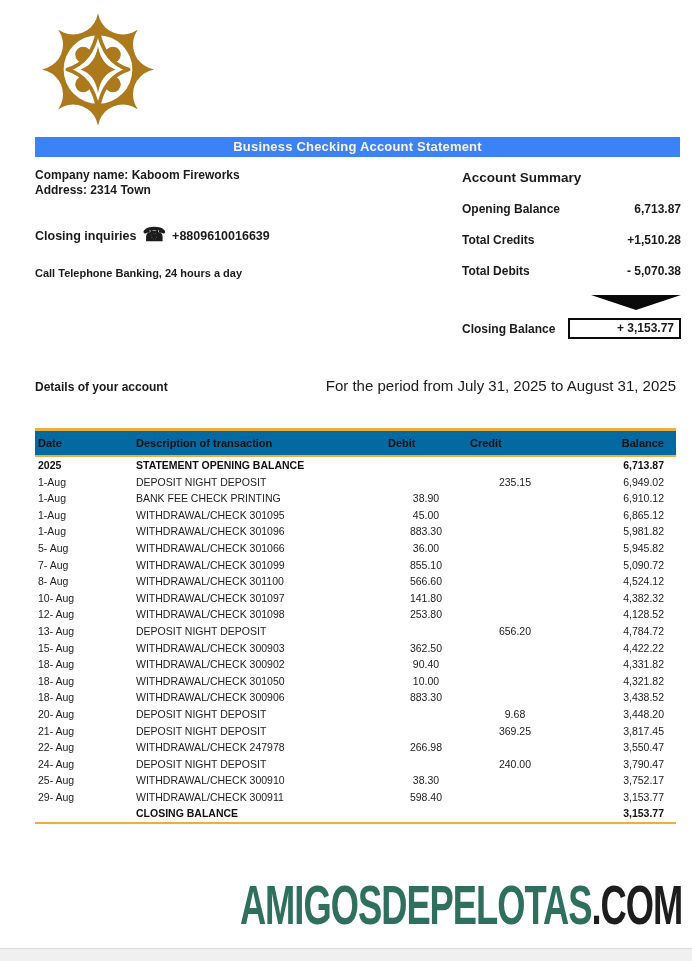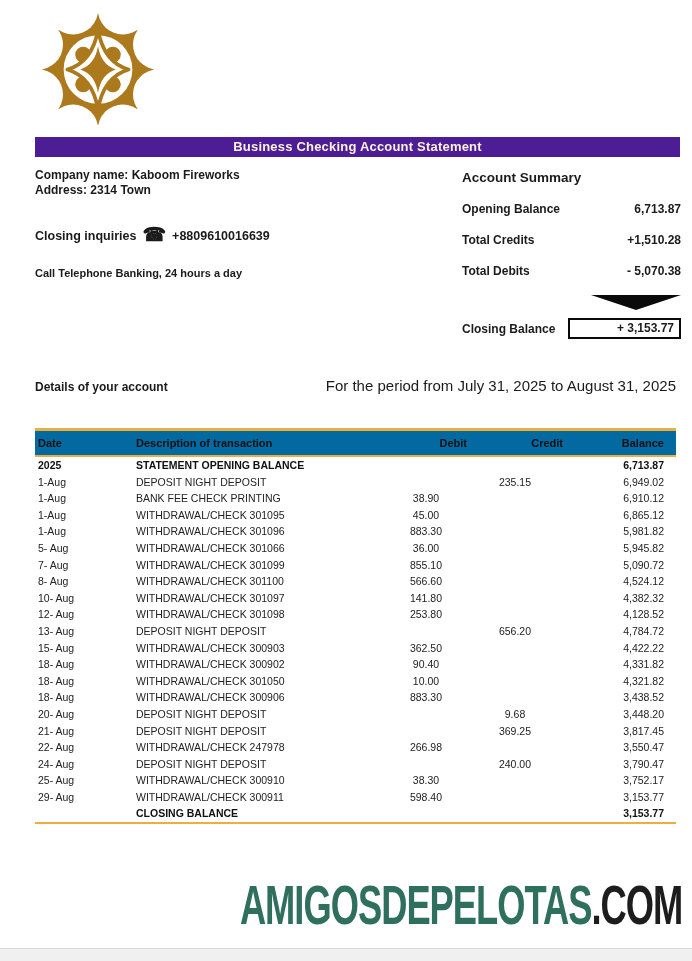--- a/index.html
+++ b/index.html
@@ -9,21 +9,21 @@
     position:relative; width:692px; height:961px; background:#fff;
     overflow:hidden; color:#1b1b1b;
   }
 
   
   .logo { position:absolute; left:33px; top:2px; width:130px; height:135px; }
 
   
   .title-bar {
     position:absolute; left:35px; top:137px; width:645px; height:20px;
-    background:#4c1d95; color:#FBF2DC; font-size:13px; font-weight:bold;
+    background:#3b82f6; color:#FBF2DC; font-size:13px; font-weight:bold;
     text-align:center; line-height:20px; letter-spacing:.2px;
   }
 
   
   .company-block { position:absolute; left:35px; top:168px; width:380px; }
   .company-line { font-size:12px; font-weight:bold; line-height:15px; }
   .inquiries-line { margin-top:31px; font-size:12.5px; font-weight:bold; display:flex; align-items:center; gap:6px; }
   .phone-glyph { font-size:19px; line-height:14px; position:relative; top:-1px; }
   .banking-line { margin-top:24px; font-size:11px; font-weight:bold; }
 
@@ -49,21 +49,21 @@
   .txn-table { position:absolute; left:35px; top:428px; width:641px; border-collapse:collapse; table-layout:fixed; }
   .txn-table col.c-date { width:98px; }
   .txn-table col.c-desc { width:252px; }
   .txn-table col.c-debit { width:82px; }
   .txn-table col.c-credit { width:96px; }
   .txn-table col.c-balance { width:113px; }
   .txn-table thead th {
     background:#0369a1; border-top:3px solid #ECAF3F; border-bottom:2px solid #ECAF3F;
     font-size:11px; font-weight:bold; text-align:left; padding:6px 0 6px 3px; color:#111;
   }
-  .txn-table thead th.num { text-align:right; padding-right:0; }
+  .txn-table thead th.num { padding-right:0; }
   .txn-table thead th.num-last { text-align:right; padding-right:12px; }
   .txn-table td { font-size:10.5px; height:16.6px; line-height:16.6px; padding:0 0 0 3px;
     white-space:nowrap; overflow:hidden; color:#222; }
   .txn-table td.num { text-align:center; padding-left:0; }
   .txn-table td.num-last { text-align:right; padding-right:12px; padding-left:0; }
   .txn-table tbody { border-bottom:2px solid #ECAF3F; }
   .txn-table tr.bold-row td { font-weight:bold; color:#111; }
 
   
   .notice { position:absolute; left:35px; top:856px; font-size:8.5px; color:#3a3a3a; line-height:1.45; }

